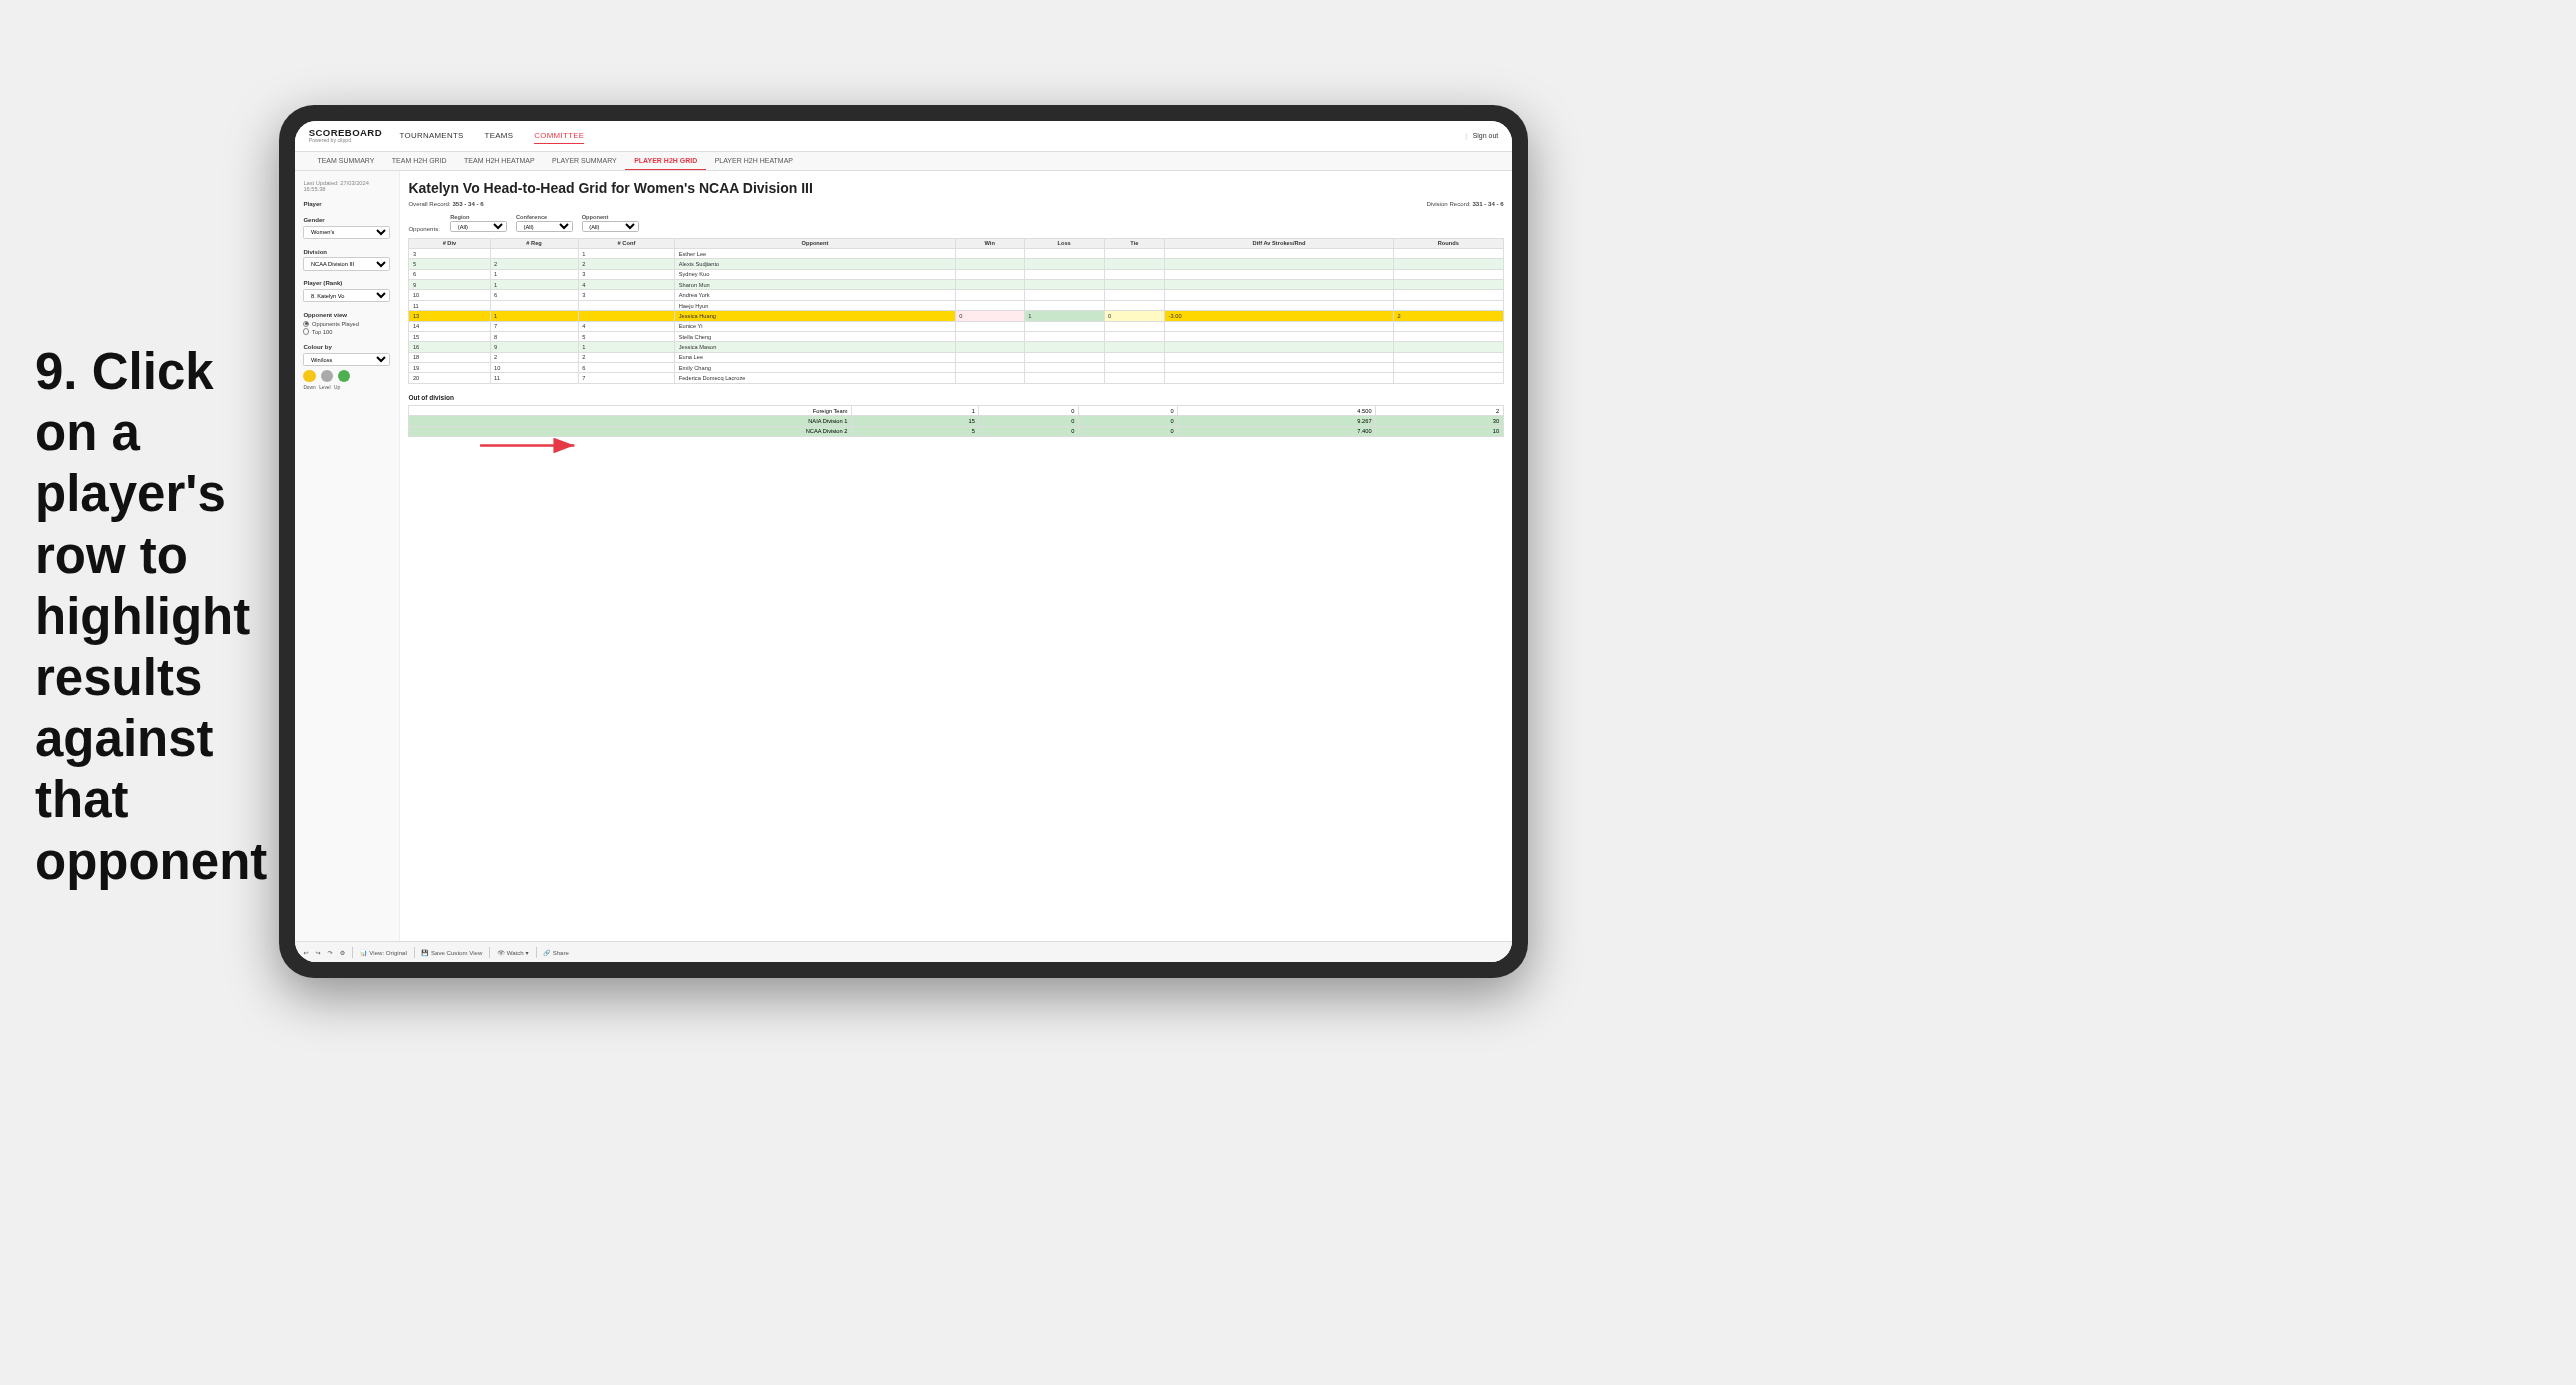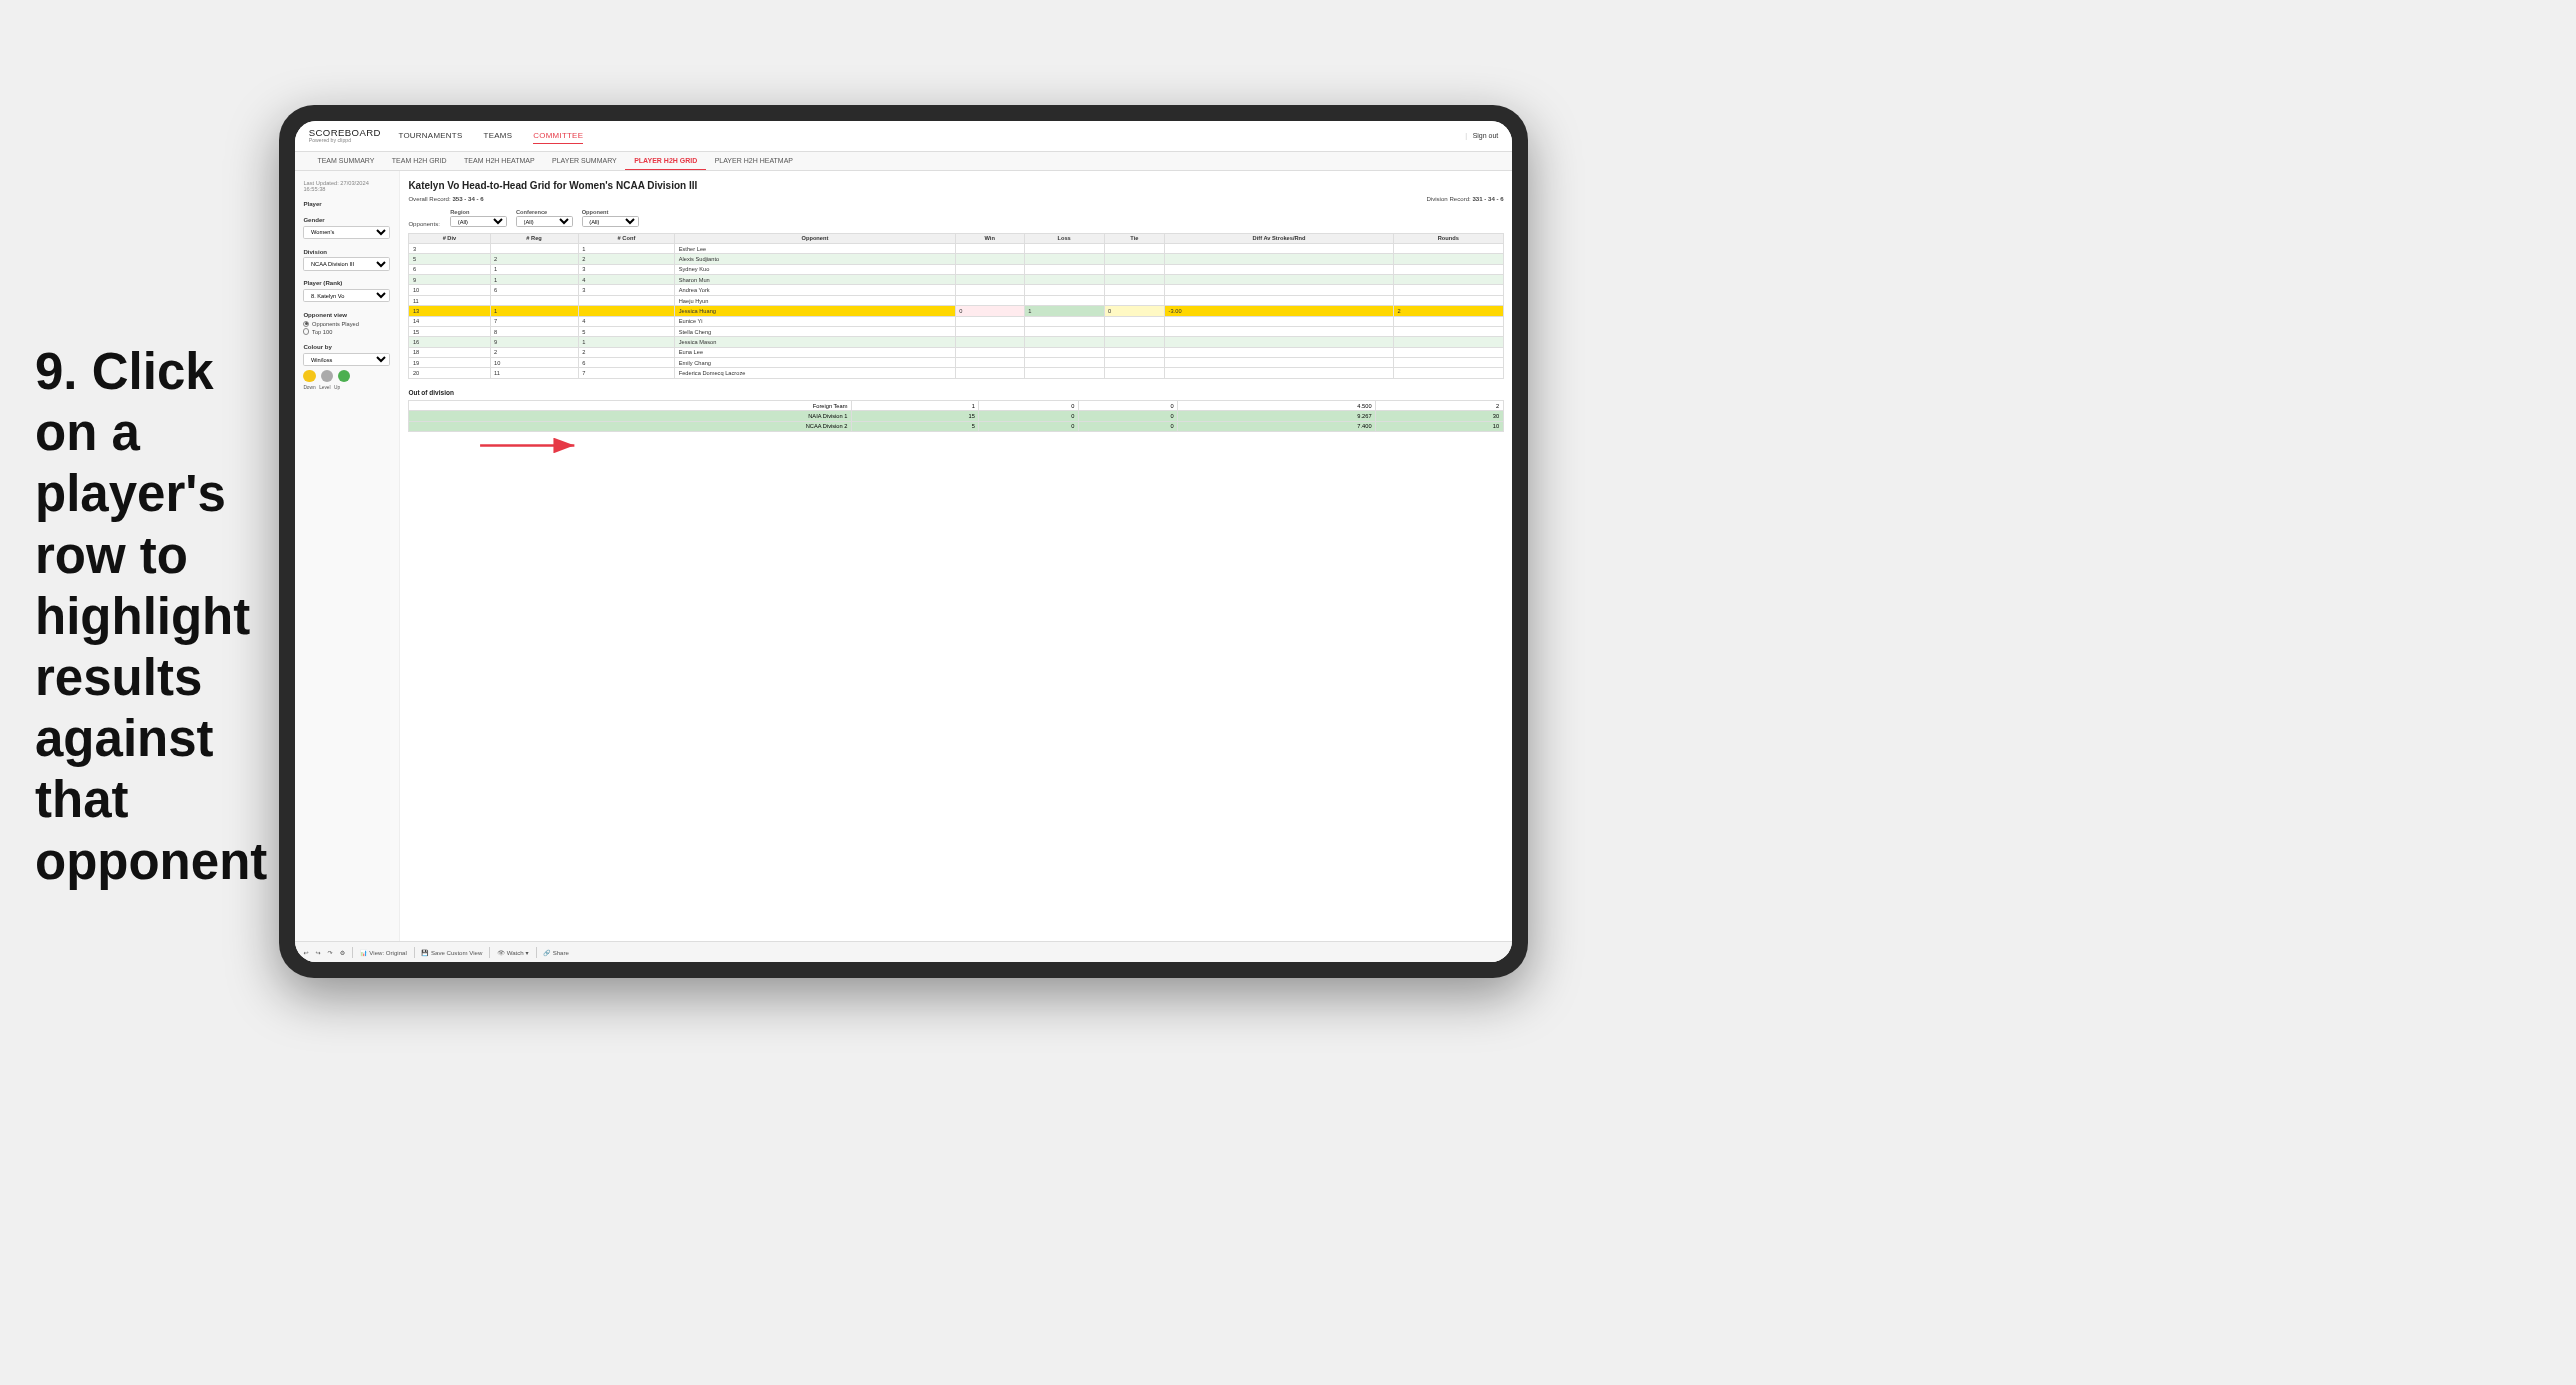--- a/index.html
+++ b/index.html
@@ -47,21 +47,21 @@
     }
 
     .logo {
       display: flex;
       flex-direction: column;
       margin-right: 17.5px;
     }
 
     .logo-title {
       font-size: 9.6px;
-      font-weight: 400;
+      font-weight: 700;
       color: #1a1a1a;
       letter-spacing: 0.4px;
       line-height: 1;
     }
 
     .logo-sub {
       font-size: 5.2px;
       color: #888;
       line-height: 1;
     }
@@ -218,21 +218,21 @@
     }
 
     
     .data-area {
       flex: 1;
       overflow: auto;
       padding: 8.7px;
     }
 
     .data-title {
-      font-size: 10px;
+      font-size: 14px;
       font-weight: 700;
       color: #222;
       margin-bottom: 4px;
     }
 
     .record-row {
       display: flex;
       justify-content: space-between;
       font-size: 6.1px;
       color: #444;

